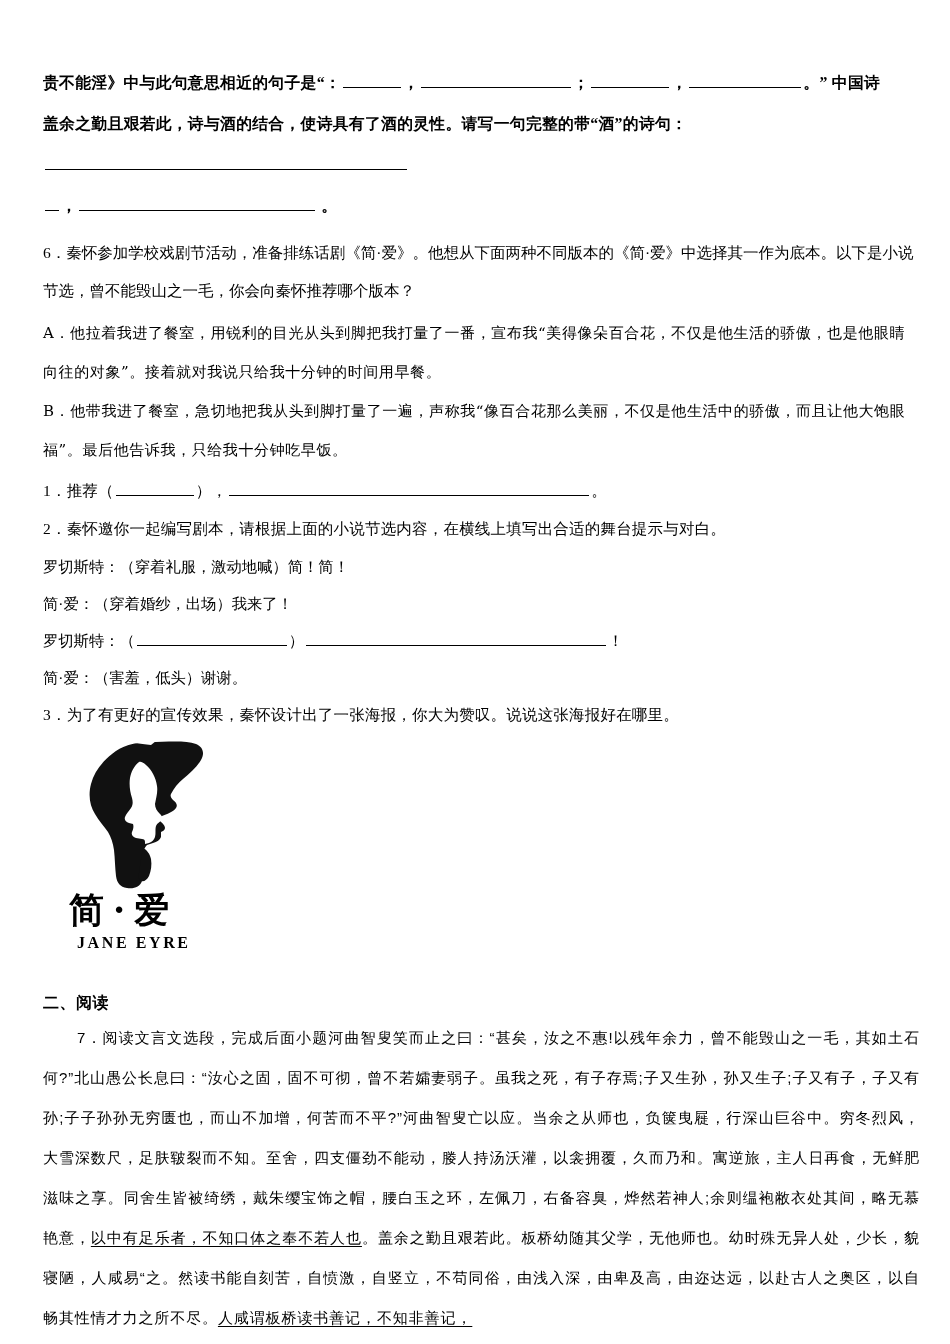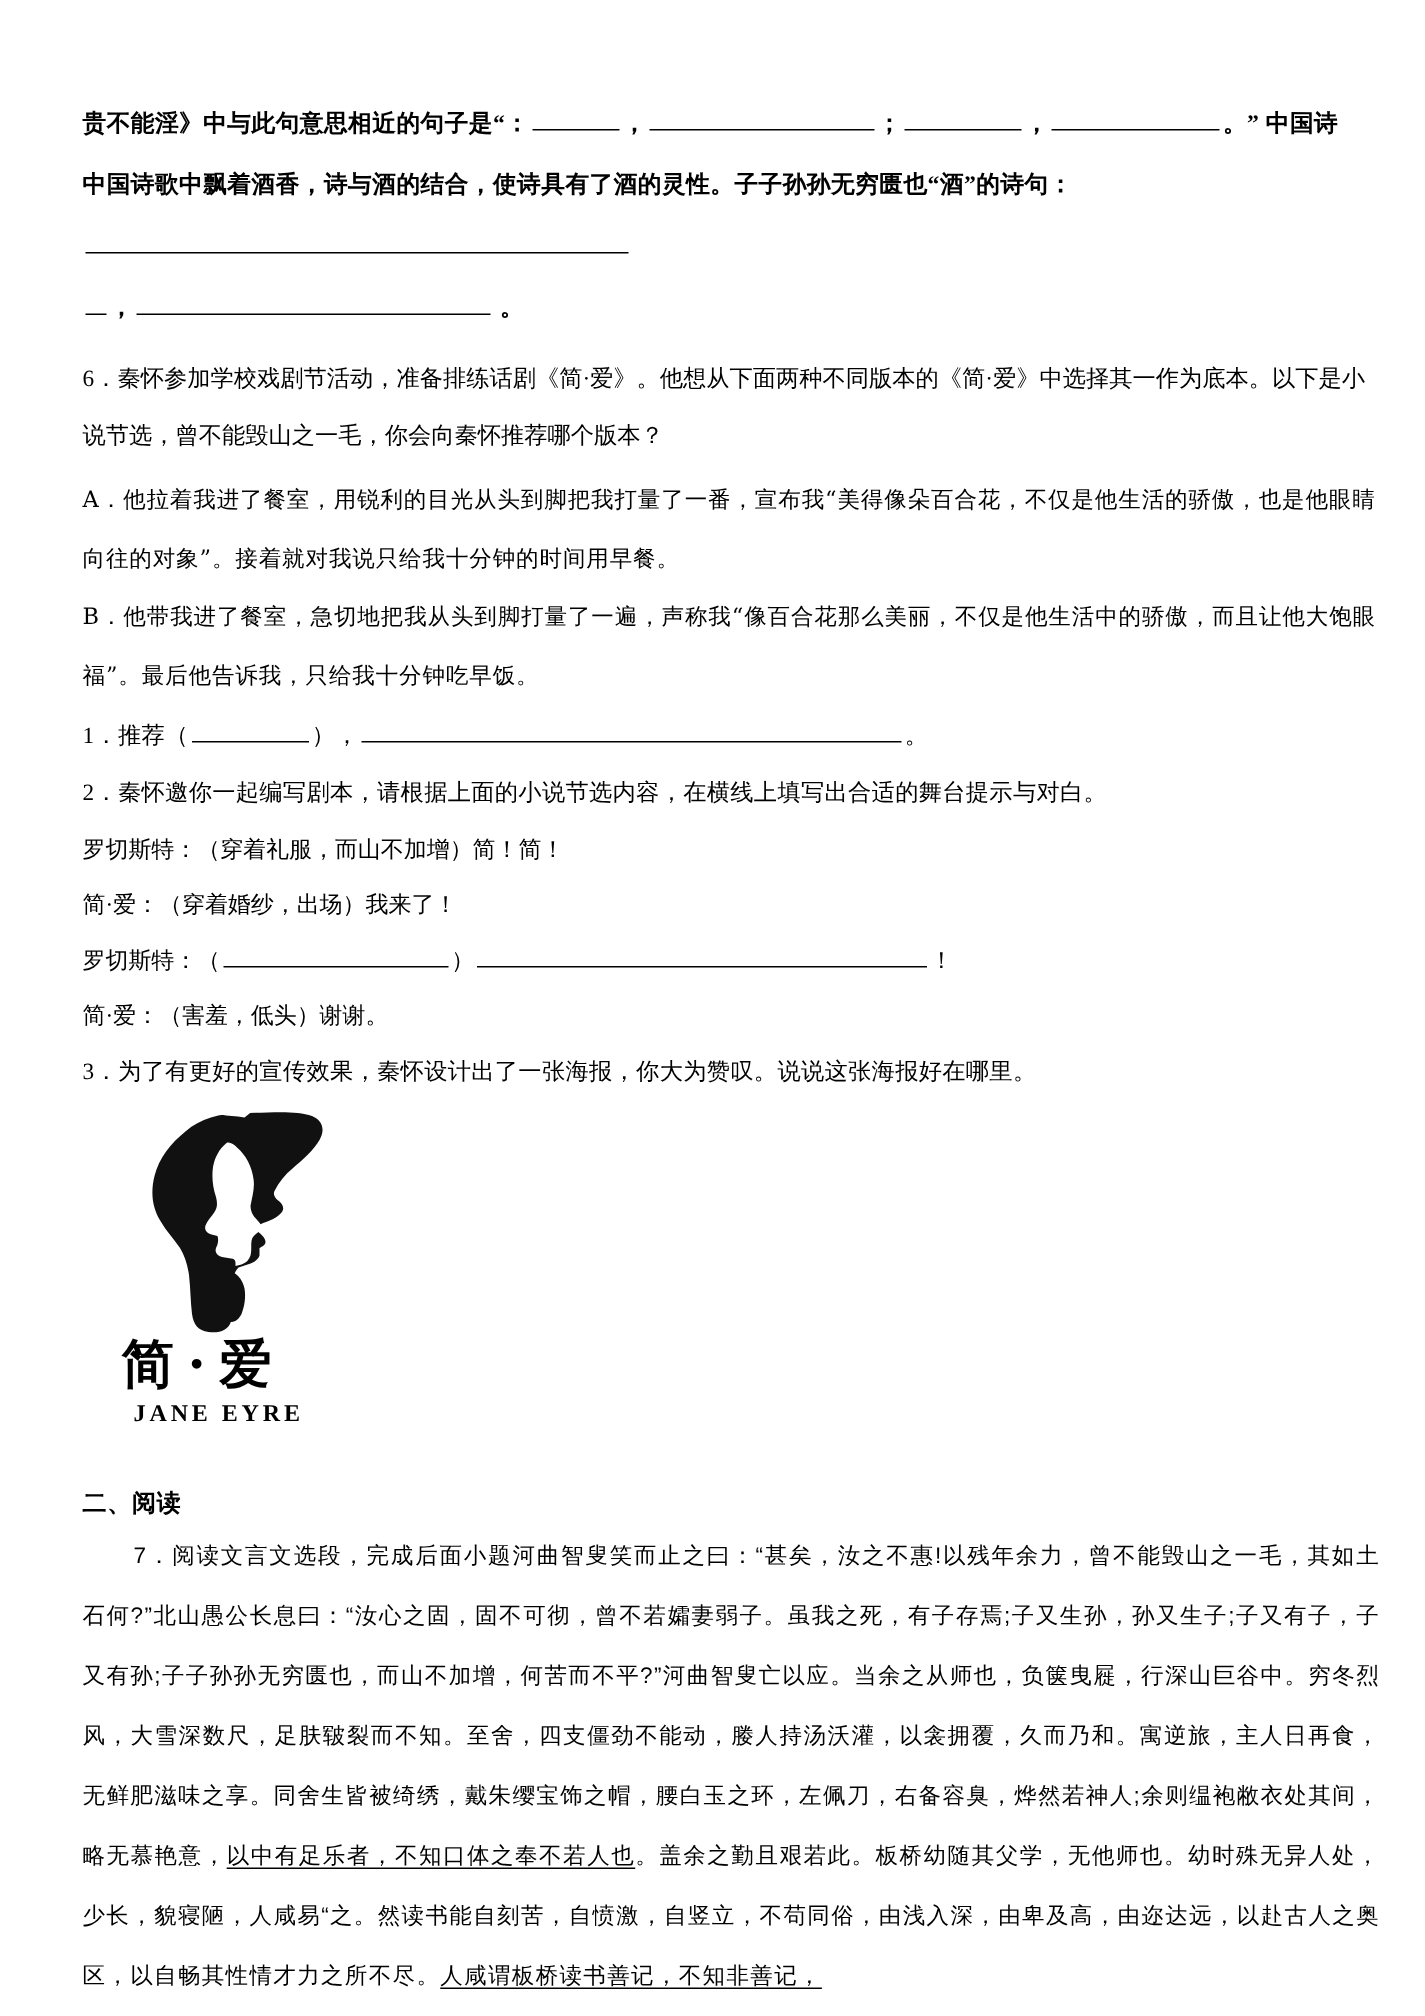--- a/index.html
+++ b/index.html
@@ -13,21 +13,21 @@
     height: 1344px;
     font-family: "Liberation Serif", "DejaVu Serif", serif;
     color: #000000;
     position: relative;
     overflow: hidden;
   }
   .page {
     position: relative;
     width: 950px;
     height: 1344px;
-    padding: 62px 30px 0 55px;
+    padding: 62px 30px 0 43px;
   }
 
   
   .line {
     font-size: 15.5px;
     line-height: 38px;
     letter-spacing: 0.2px;
     white-space: nowrap;
   }
   .para {
@@ -131,21 +131,21 @@
 </head>
 <body>
 
 <div class="page">
 
   <div class="q5">
     <span class="nowrapline">
       <span>贵不能淫》中与此句意思相近的句子是“：</span><span class="blank b-xs"></span><span>，</span><span class="blank b-l"></span><span>；</span><span class="blank b-s"></span><span>，</span><span class="blank b-m"></span><span>。”</span>&nbsp;中国诗
     </span>
     <div>
-      <span>中国诗歌中飘着酒香，诗与酒的结合，使诗具有了酒的灵性。子子孙孙无穷匮也“酒”的诗句：</span><span class="blank b-huge"></span>
+      <span>盖余之勤且艰若此，诗与酒的结合，使诗具有了酒的灵性。请写一句完整的带“酒”的诗句：</span><span class="blank b-huge"></span>
     </div>
     <div>
       <span class="blank b-xs" style="width:14px"></span><span>，</span><span class="blank b-xl"></span>&nbsp;<span>。</span>
     </div>
   </div>
 
   <div class="q-block" style="margin-top:8px">
     <div class="para">
       <span>6．</span><span>秦怀参加学校戏剧节活动，准备排练话剧《简·爱》。他想从下面两种不同版本的《简·爱》中选择其一作为底本。以下是小说节选，曾不能毁山之一毛，你会向秦怀推荐哪个版本？</span>
     </div>
@@ -160,21 +160,21 @@
 
     <div class="line" style="margin-top:2px">
       <span>1．</span><span>推荐（</span><span class="blank b-s"></span><span>），</span><span class="blank" style="width:360px"></span><span>。</span>
     </div>
 
     <div class="line">
       <span>2．</span><span>秦怀邀你一起编写剧本，请根据上面的小说节选内容，在横线上填写出合适的舞台提示与对白。</span>
     </div>
 
     <div class="script">
-      <span>罗切斯特：</span><span>（穿着礼服，而山不加增）简！简！</span>
+      <span>罗切斯特：</span><span>（穿着礼服，激动地喊）简！简！</span>
     </div>
 
     <div class="script">
       <span>简·爱：</span><span>（穿着婚纱，出场）我来了！</span>
     </div>
 
     <div class="script">
       <span>罗切斯特：</span><span>（</span><span class="blank b-l"></span><span>）</span><span class="blank b-xxl"></span><span>！</span>
     </div>
 

